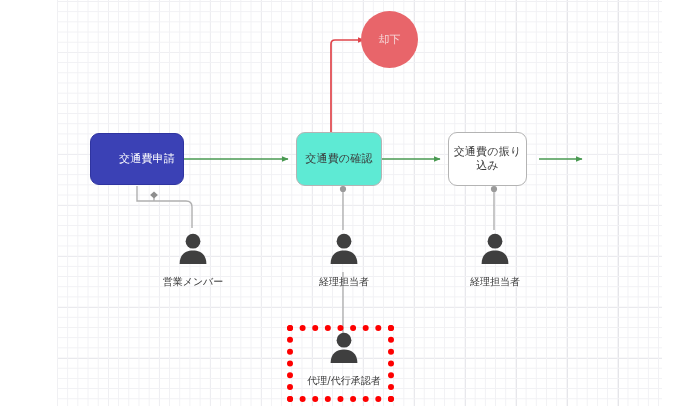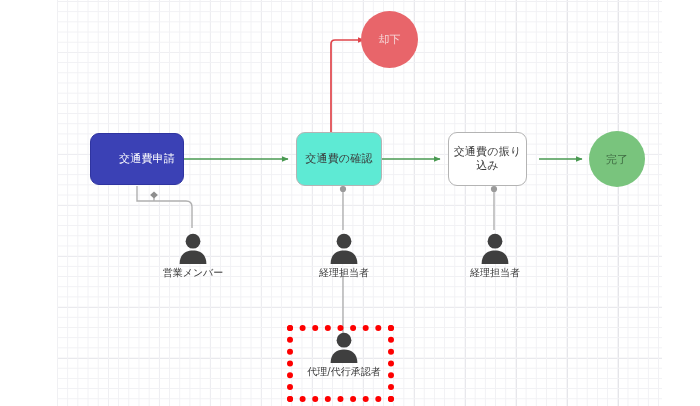--- a/index.html
+++ b/index.html
@@ -123,21 +123,21 @@
     display: flex;
     flex-direction: column;
     align-items: center;
   }
   .actor .person-icon {
     width: 34px;
     height: 34px;
     display: block;
   }
   .actor .actor-label {
-    margin-top: 1px;
+    margin-top: 10px;
     font-size: 10px;
     color: #3a3a3a;
     white-space: nowrap;
   }
 
   #actor-sales    { left: 148px; top: 231px; }
   #actor-acct-1   { left: 299px; top: 231px; }
   #actor-acct-2   { left: 450px; top: 231px; }
   #actor-proxy    { left: 299px; top: 330px; justify-content: space-between; }
 
@@ -219,23 +219,20 @@
   </div>
 
   <div class="node-box" id="node-transfer">
     <span class="node-label">交通費の振り込み</span>
   </div>
 
   <div class="node-circle" id="node-reject">
     <span class="node-label">却下</span>
   </div>
 
-  <div class="node-circle" id="node-complete">
-    <span class="node-label">完了</span>
-  </div>
 
   <div class="actor" id="actor-sales">
     <svg class="person-icon" viewBox="0 0 34 34">
       <circle cx="17" cy="10.2" r="7.4" fill="#3f3f3f"></circle>
       <path d="M3.6,33 C3.6,23.4 9.6,19.4 17,19.4 C24.4,19.4 30.4,23.4 30.4,33 Z" fill="#3f3f3f"></path>
     </svg>
     <span class="actor-label">営業メンバー</span>
   </div>
 
   <div class="actor" id="actor-acct-1">

